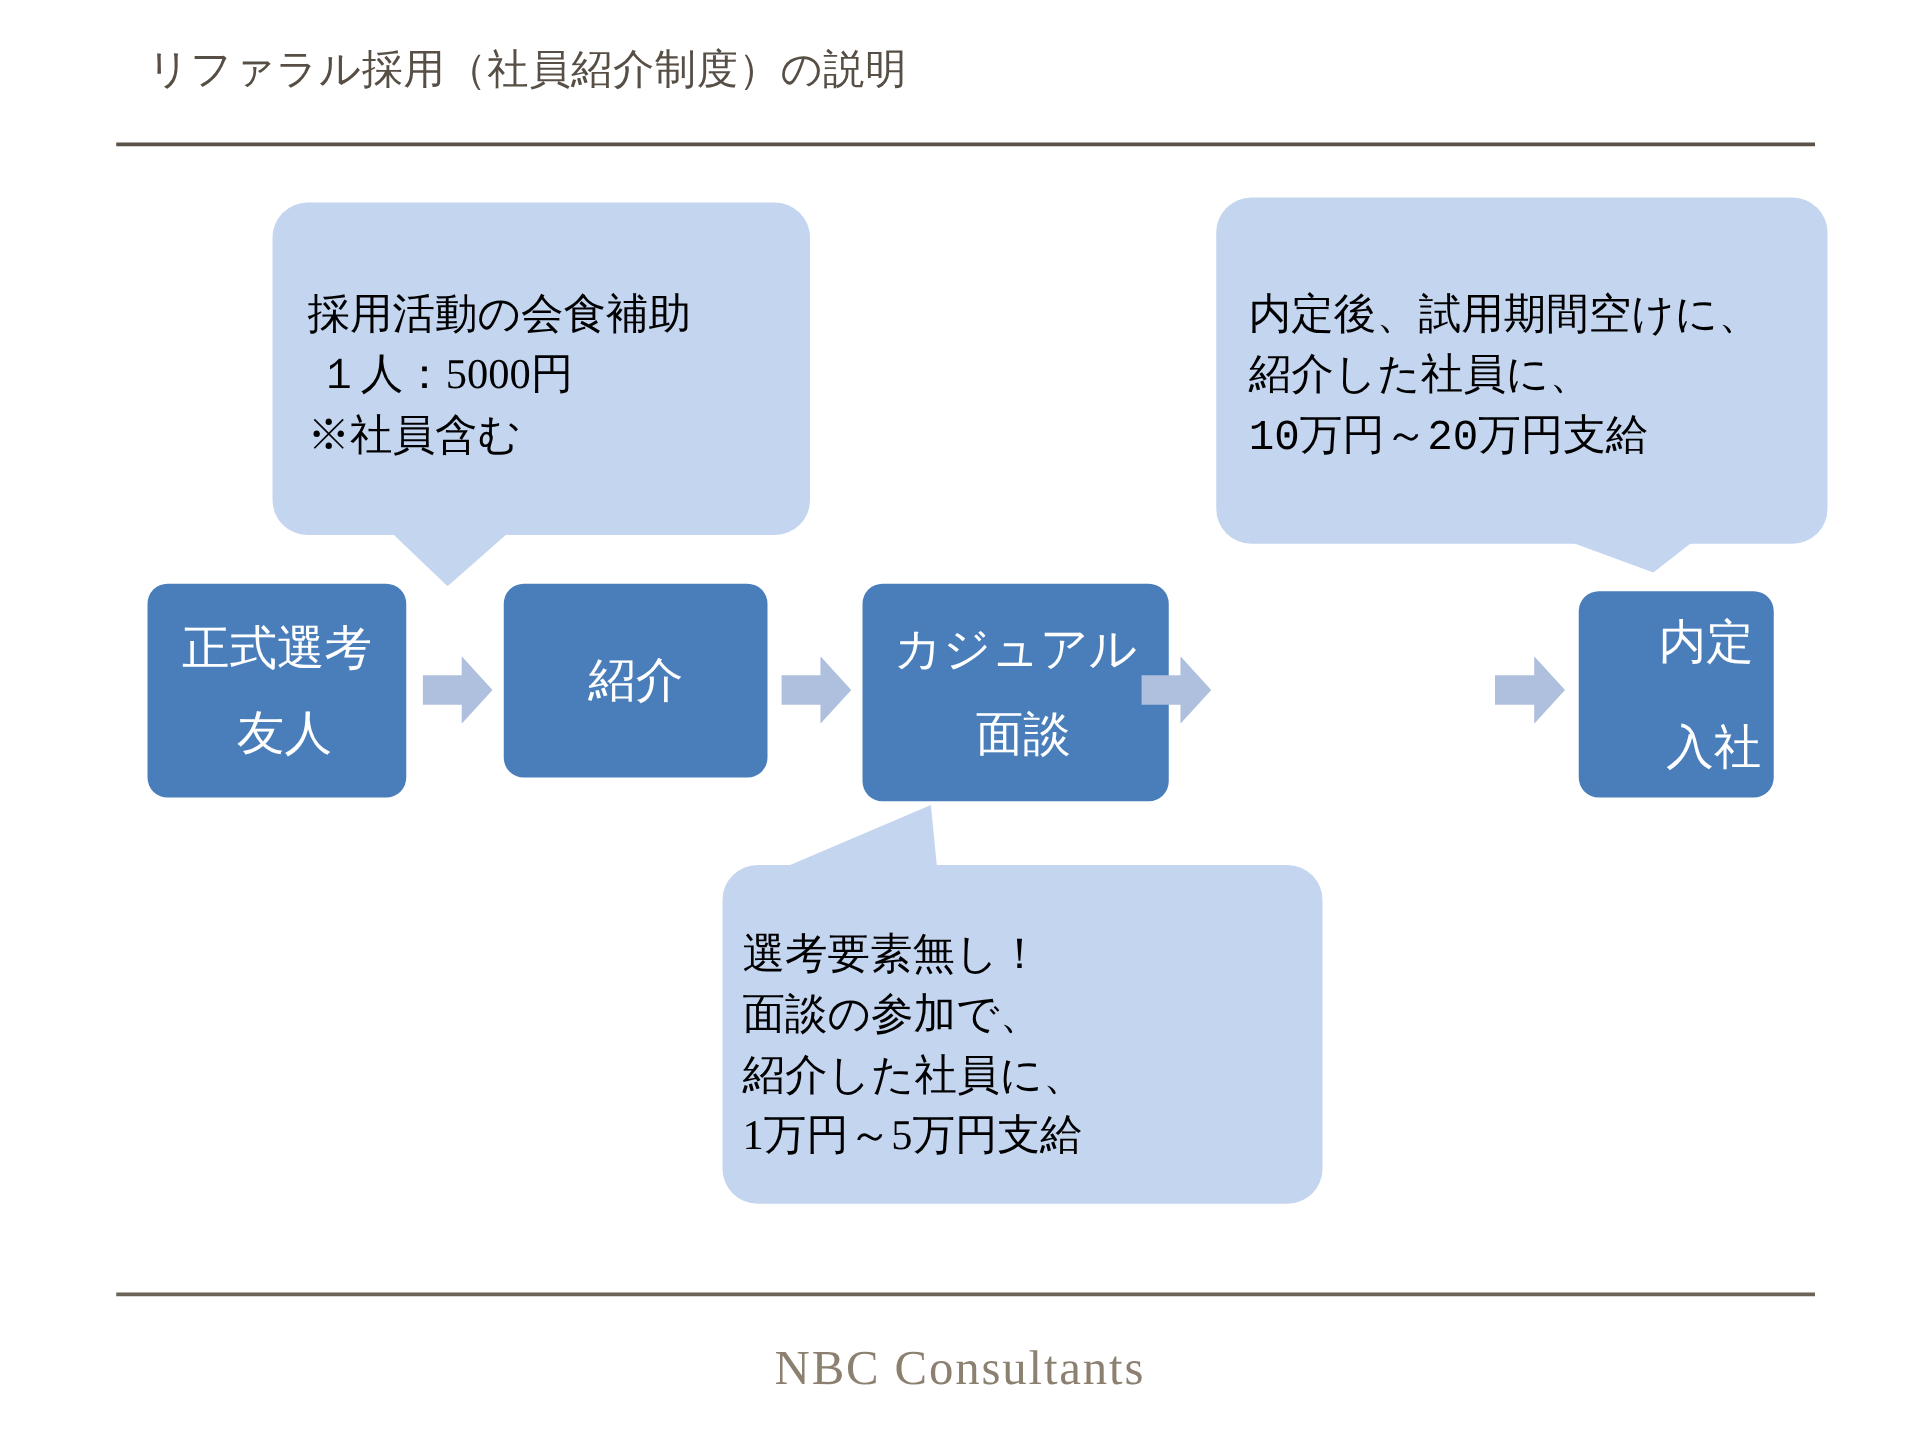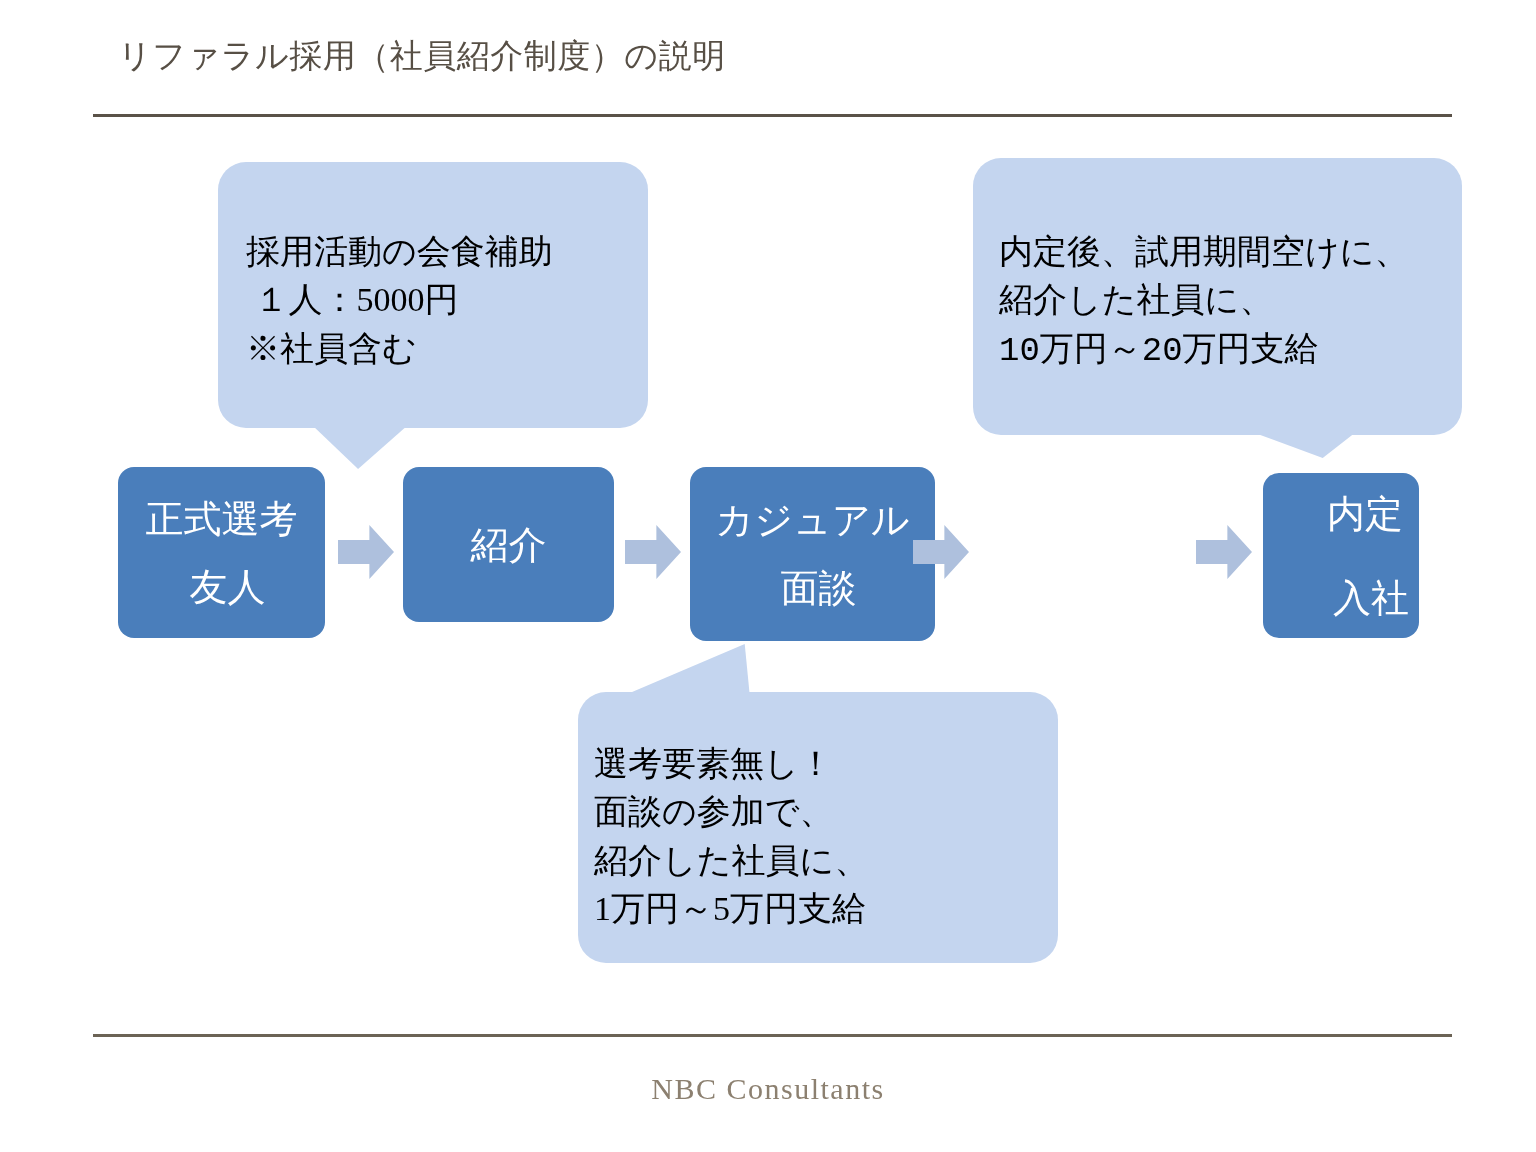--- a/index.html
+++ b/index.html
@@ -44,21 +44,21 @@
     width: 1359px;
     height: 0;
     border-top: 3px solid #6b6355;
   }
   .footer-text {
     position: absolute;
     left: 0;
     top: 1072px;
     width: 1536px;
     text-align: center;
-    font-size: 30px;
+    font-size: 39px;
     color: #8c8070;
     letter-spacing: 1.5px;
   }
 
   
   .pbox {
     position: absolute;
     background: #4a7ebb;
     border-radius: 16px;
     color: #ffffff;

